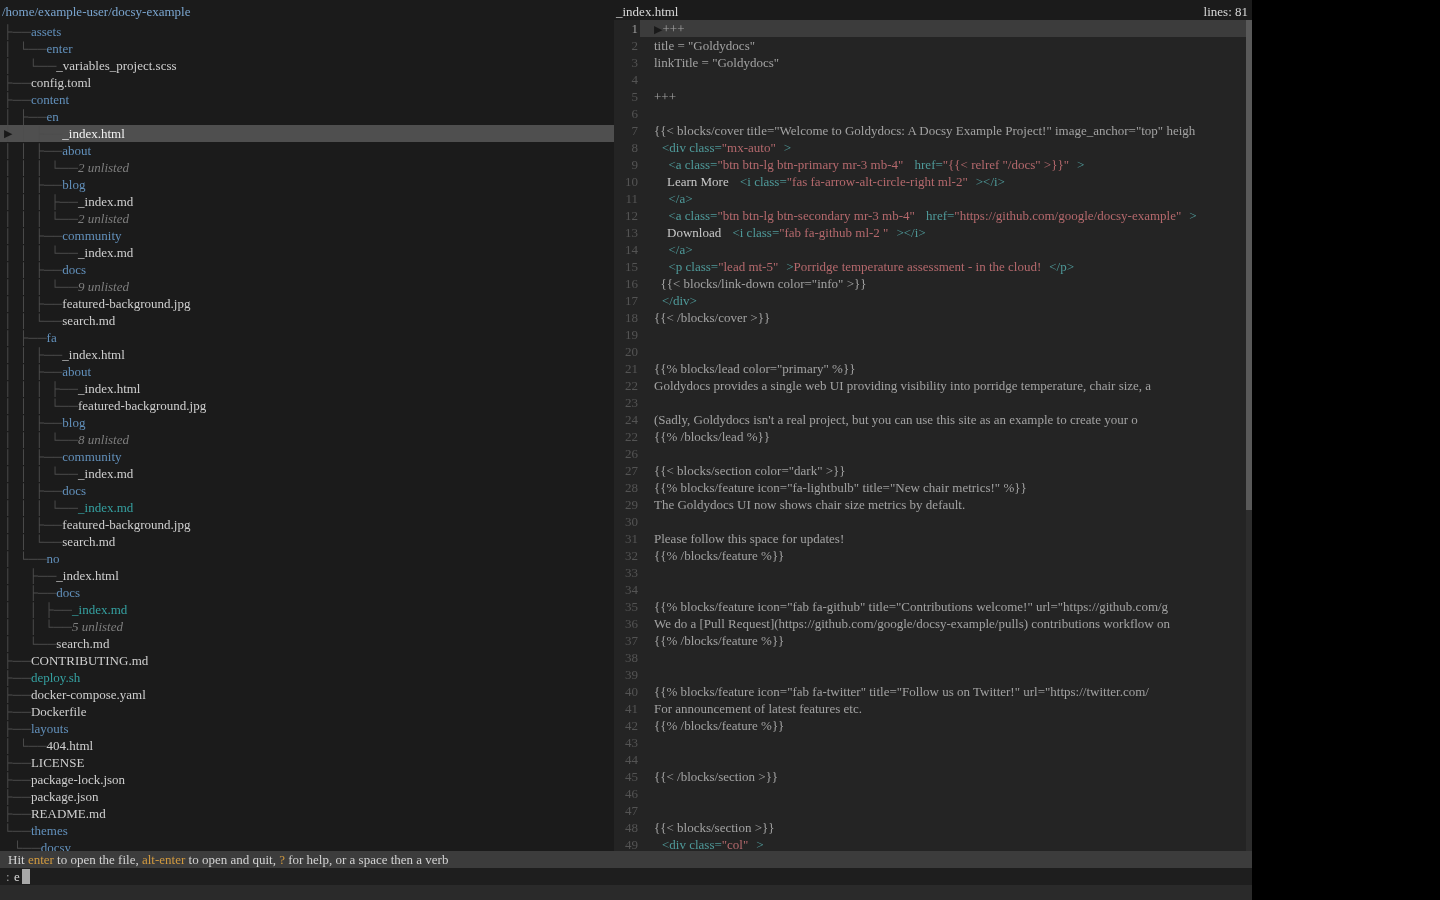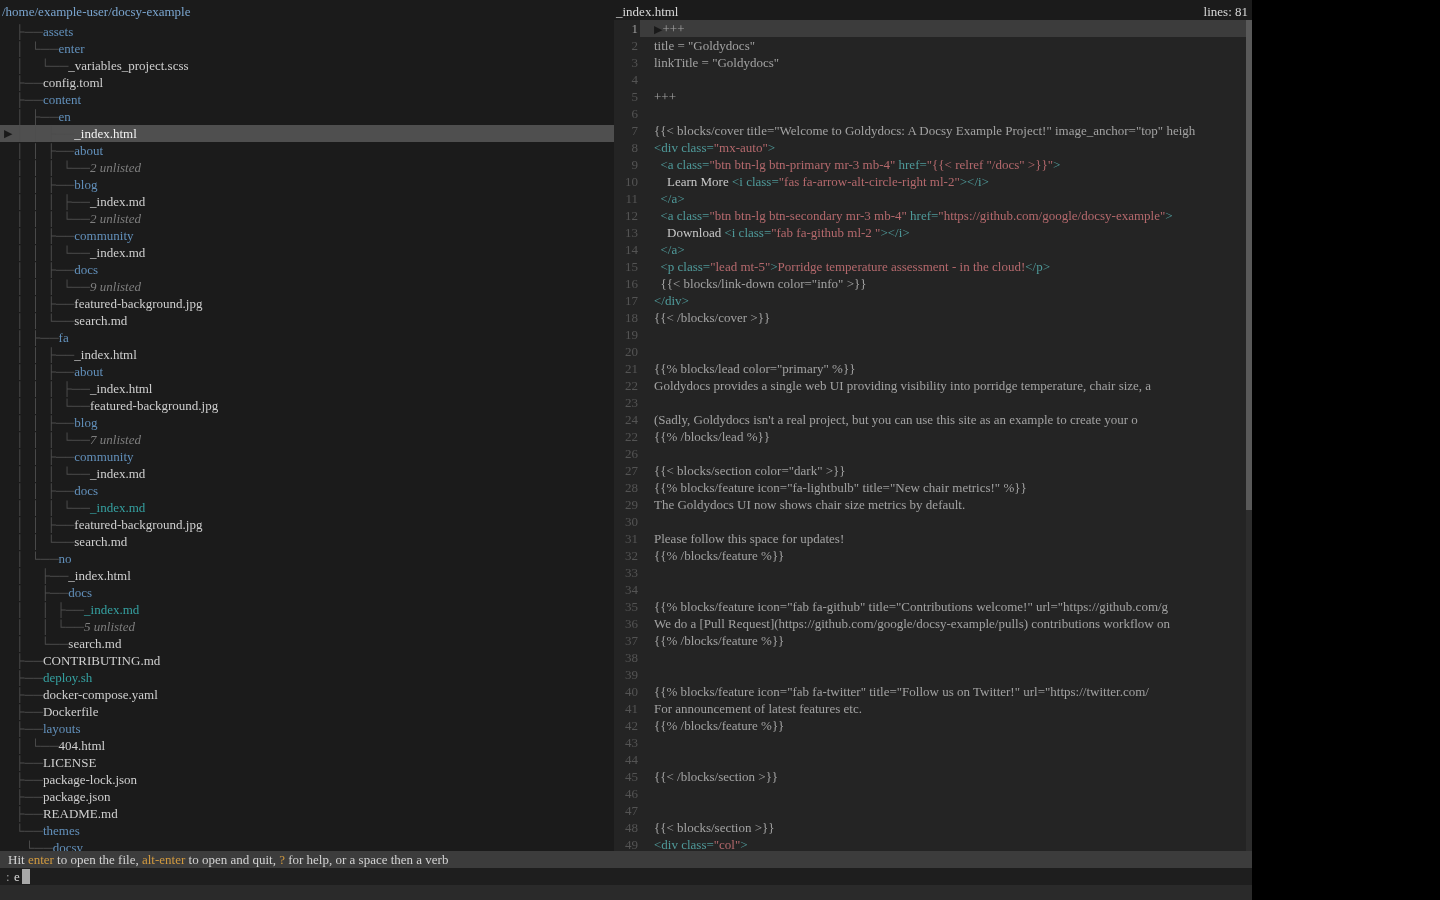--- a/index.html
+++ b/index.html
@@ -5,42 +5,42 @@
   html,body{margin:0;padding:0;background:#000;}
   .app{
     position:relative;width:1252px;height:900px;overflow:hidden;
     background:var(--bg_footer);
     font-family:Liberation Serif, serif;
     font-size:13px;line-height:17px;color:var(--file_gray);
   }
   
   .pane-left{position:absolute;left:0;top:0;width:614px;height:851px;background:var(--bg_main);overflow:hidden;}
   .tree-header{height:20px;padding:3px 0 0 2px;color:var(--path_blue);white-space:pre;}
-  .tree-row{position:relative;height:17px;white-space:pre;padding-left:12px;}
+  .tree-row{position:relative;height:17px;white-space:pre;}
   .tree-row.selected{background:var(--bg_tree_selection);}
   .tree-row .marker{position:absolute;left:4px;top:0;color:var(--selection_marker_dark);font-size:11px;}
   .prefix{color:var(--branch_gray);}
   .name.dir{color:var(--dir_blue);}
   .name.file{color:var(--file_gray);}
   .name.teal{color:var(--teal);}
   .name.unlisted{color:var(--unlisted_gray);font-style:italic;}
   .tree-row.selected .name{color:#f2f2f2;}
   
   .pane-right{position:absolute;left:614px;top:0;right:0;height:851px;background:var(--bg_code);}
   .preview-header{position:absolute;top:0;left:0;right:0;height:20px;background:var(--bg_main);color:var(--header_white);}
   .preview-title{position:absolute;left:2px;top:3px;white-space:pre;}
   .preview-lines{position:absolute;right:4px;top:3px;white-space:pre;}
   .code-wrap{position:absolute;top:20px;left:0;right:0;bottom:0;overflow:hidden;}
   .code-line{position:relative;height:17px;white-space:pre;padding-left:40px;overflow:hidden;}
   .code-line.sel{background:linear-gradient(to right,var(--bg_code) 0,var(--bg_code) 26px,var(--bg_line_selection) 26px);}
   .lineno{position:absolute;left:0;top:0;width:24px;text-align:right;color:var(--lineno_gray);}
   .code-line.sel .lineno{color:#9a9a9a;}
   .cmarker{color:var(--selection_marker_dark);font-size:11px;}
   .seg-g{color:var(--code_gray);}
-  .seg-t{color:var(--code_teal);}
+  .seg-t{color:var(--code_teal);margin-left:8px;}
   .seg-s{color:var(--code_pink);}
   .seg-w{color:var(--code_white);}
   .scrollbar{position:absolute;right:0;top:20px;bottom:0;width:6px;background:var(--scrollbar_track);}
   .scrollbar .thumb{width:100%;height:59%;background:var(--scrollbar_thumb);}
   
   .status-bar{position:absolute;left:0;top:851px;width:100%;height:17px;background:var(--bg_status);
     white-space:pre;padding-left:8px;box-sizing:border-box;color:#d2d2d2;overflow:hidden;}
   .key{color:var(--key_orange);}
   .input-bar{position:absolute;left:0;top:868px;width:100%;height:17px;background:var(--bg_input);white-space:pre;}
   .prompt{position:absolute;left:6px;top:0;color:#9a9a9a;}
@@ -77,21 +77,21 @@
         <div class="tree-row"><span class="prefix"> │  │  ├──</span><span class="name dir">docs</span></div>
         <div class="tree-row"><span class="prefix"> │  │  │  └──</span><span class="name unlisted">9 unlisted</span></div>
         <div class="tree-row"><span class="prefix"> │  │  ├──</span><span class="name file">featured-background.jpg</span></div>
         <div class="tree-row"><span class="prefix"> │  │  └──</span><span class="name file">search.md</span></div>
         <div class="tree-row"><span class="prefix"> │  ├──</span><span class="name dir">fa</span></div>
         <div class="tree-row"><span class="prefix"> │  │  ├──</span><span class="name file">_index.html</span></div>
         <div class="tree-row"><span class="prefix"> │  │  ├──</span><span class="name dir">about</span></div>
         <div class="tree-row"><span class="prefix"> │  │  │  ├──</span><span class="name file">_index.html</span></div>
         <div class="tree-row"><span class="prefix"> │  │  │  └──</span><span class="name file">featured-background.jpg</span></div>
         <div class="tree-row"><span class="prefix"> │  │  ├──</span><span class="name dir">blog</span></div>
-        <div class="tree-row"><span class="prefix"> │  │  │  └──</span><span class="name unlisted">7 unlisted</span></div>
+        <div class="tree-row"><span class="prefix"> │  │  │  └──</span><span class="name unlisted">8 unlisted</span></div>
         <div class="tree-row"><span class="prefix"> │  │  ├──</span><span class="name dir">community</span></div>
         <div class="tree-row"><span class="prefix"> │  │  │  └──</span><span class="name file">_index.md</span></div>
         <div class="tree-row"><span class="prefix"> │  │  ├──</span><span class="name dir">docs</span></div>
         <div class="tree-row"><span class="prefix"> │  │  │  └──</span><span class="name teal">_index.md</span></div>
         <div class="tree-row"><span class="prefix"> │  │  ├──</span><span class="name file">featured-background.jpg</span></div>
         <div class="tree-row"><span class="prefix"> │  │  └──</span><span class="name file">search.md</span></div>
         <div class="tree-row"><span class="prefix"> │  └──</span><span class="name dir">no</span></div>
         <div class="tree-row"><span class="prefix"> │     ├──</span><span class="name file">_index.html</span></div>
         <div class="tree-row"><span class="prefix"> │     ├──</span><span class="name dir">docs</span></div>
         <div class="tree-row"><span class="prefix"> │     │  ├──</span><span class="name teal">_index.md</span></div>

